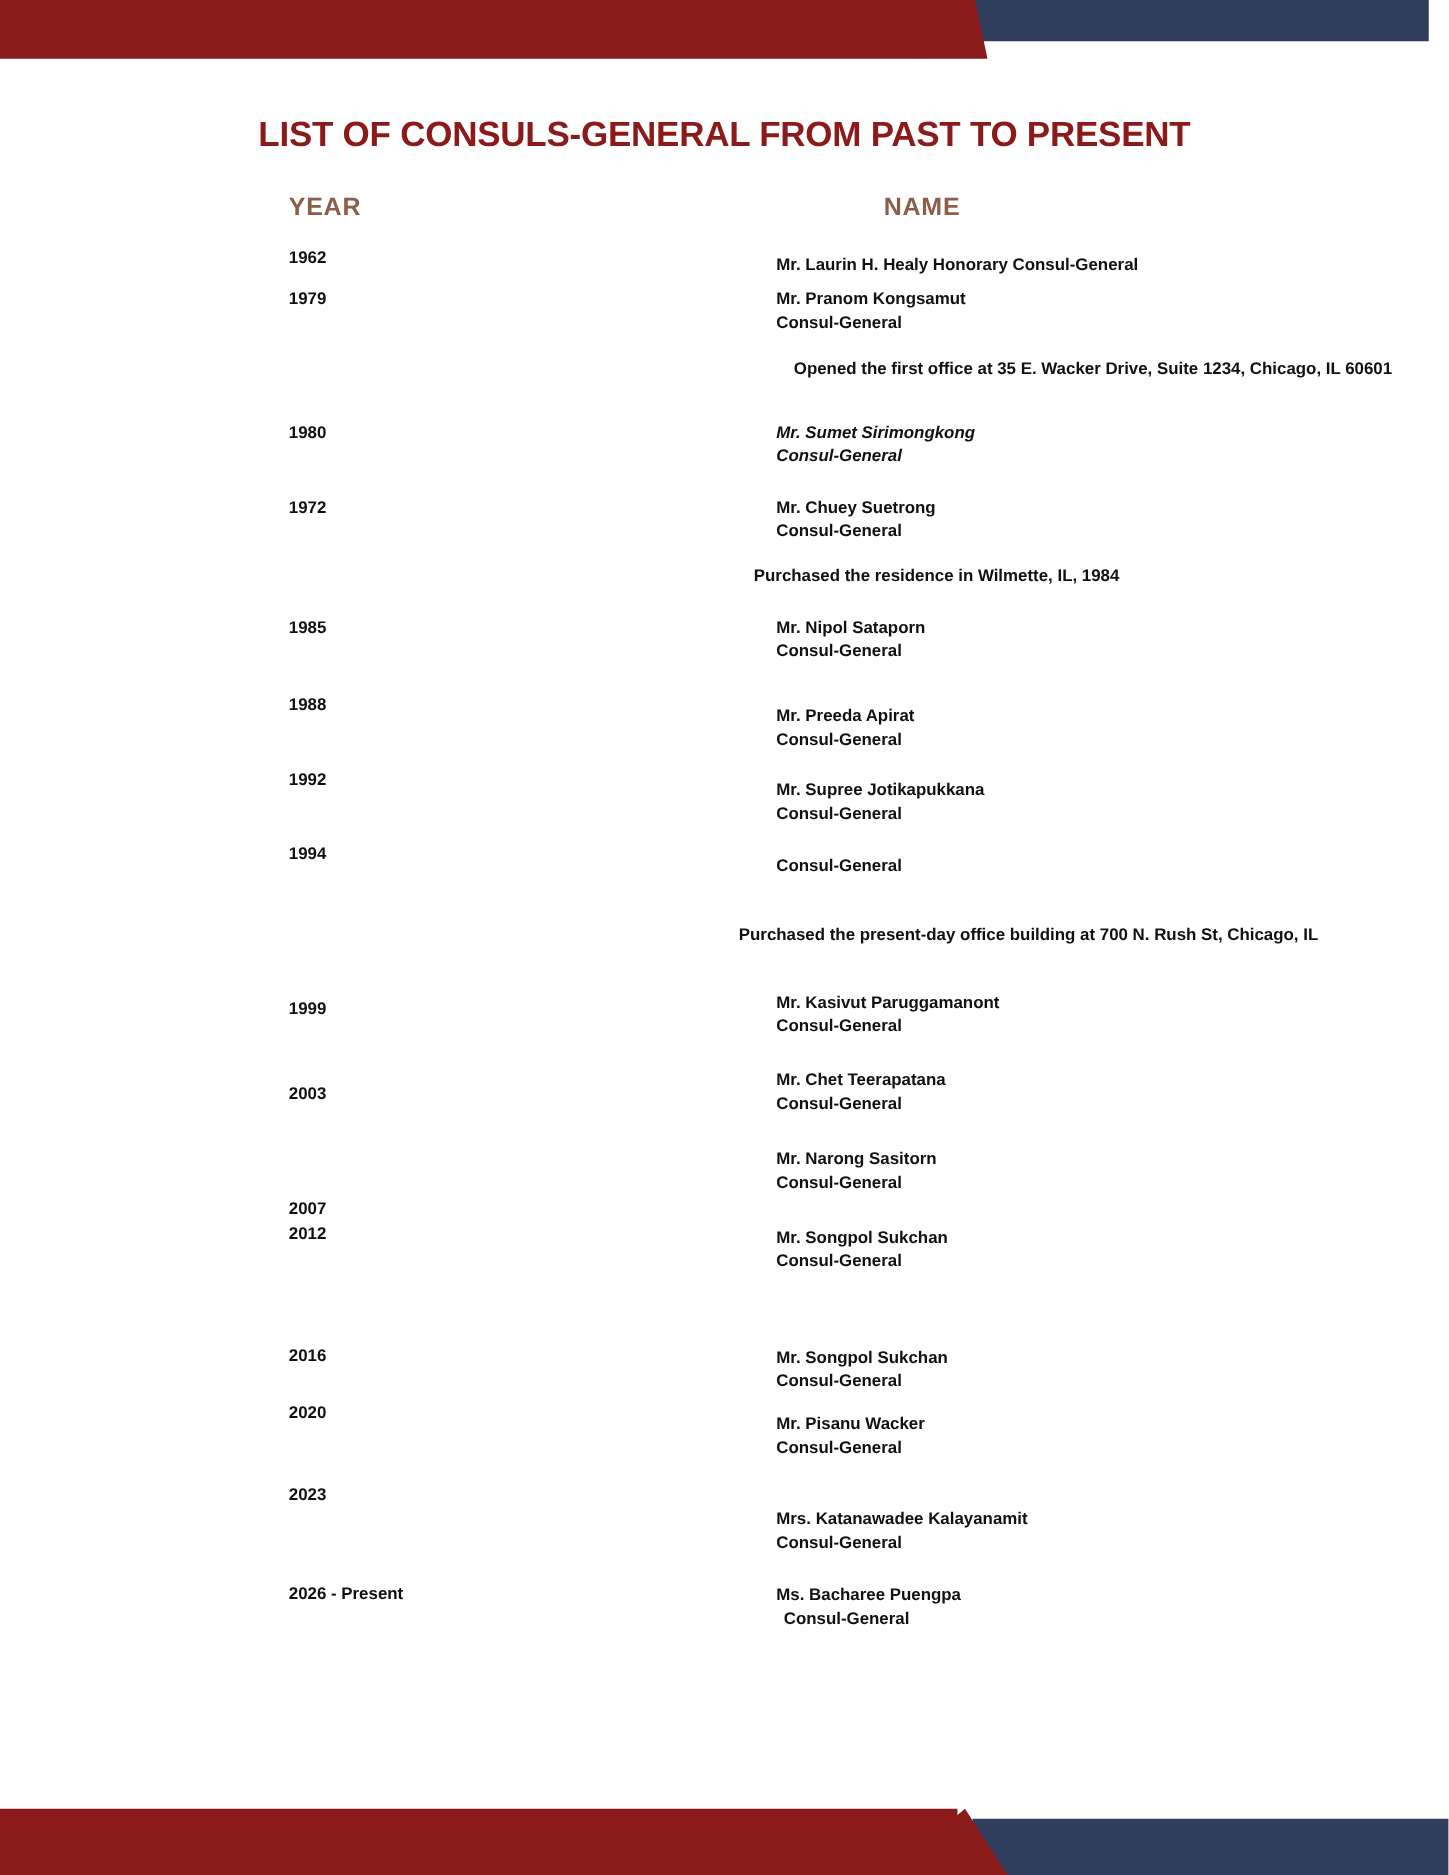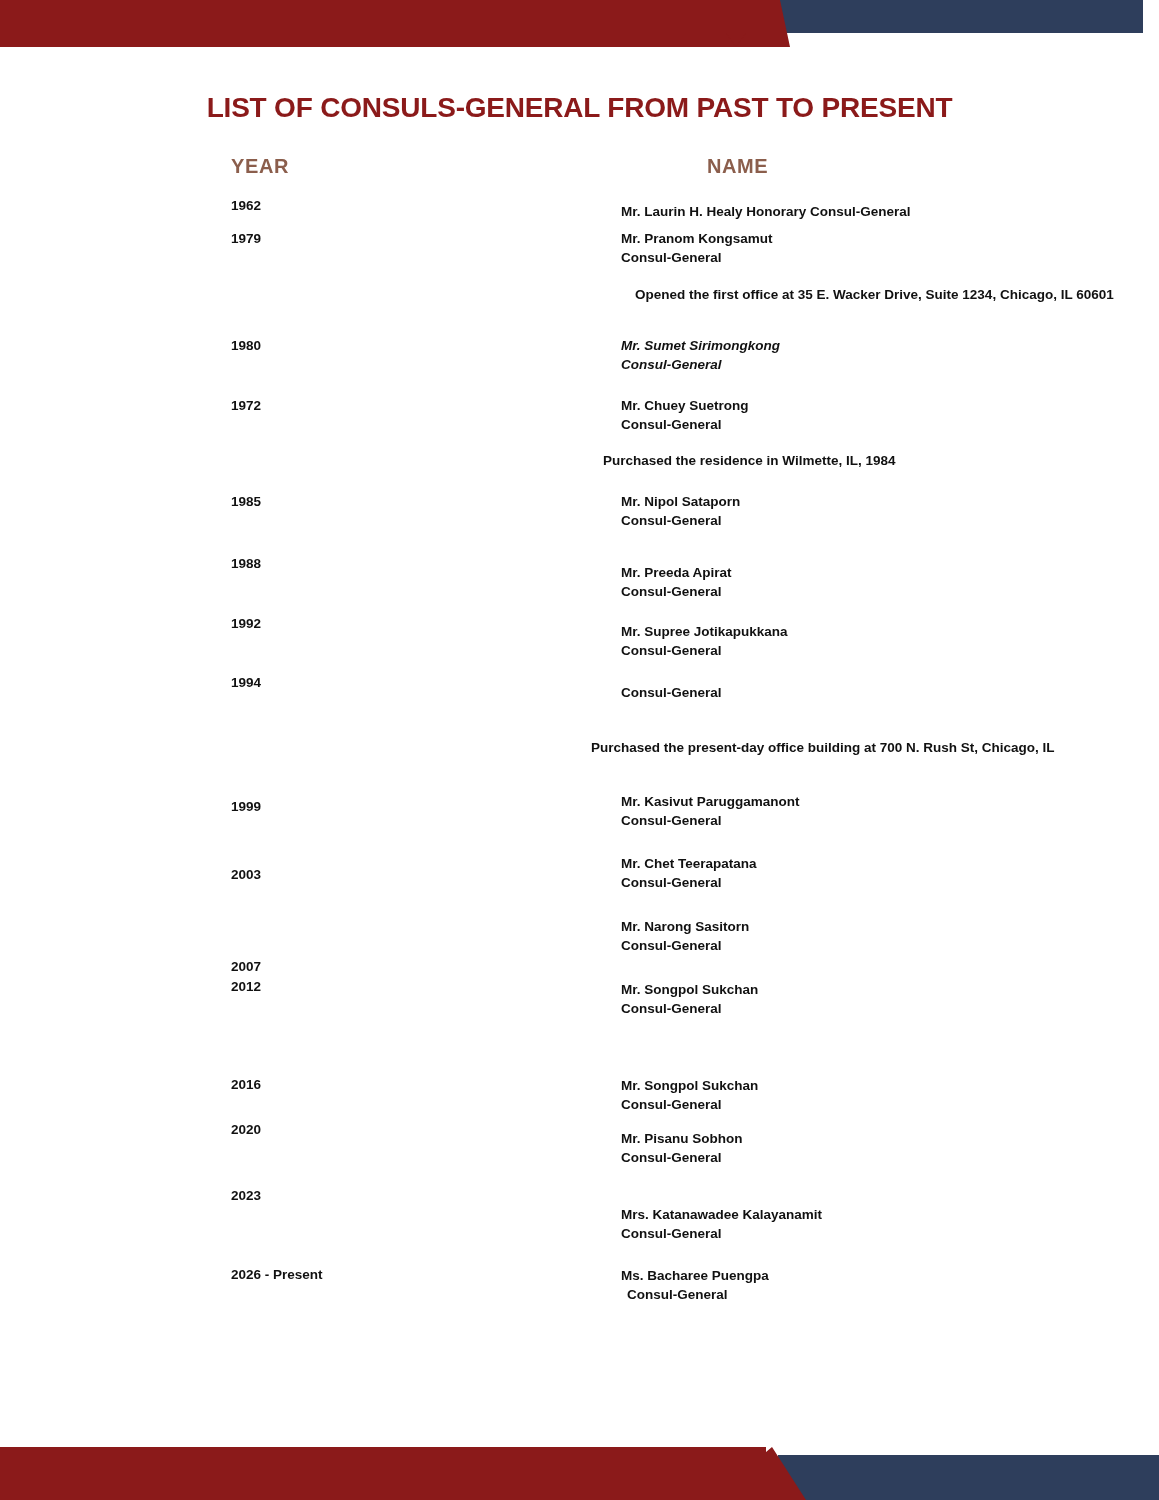--- a/index.html
+++ b/index.html
@@ -196,21 +196,21 @@
     <div class="row">
       <div class="cell-year" style="top: 1076px;">2016</div>
       <div class="cell-name" style="top: 1076px;">
         <span class="line">Mr. Songpol Sukchan</span>
         <span class="line">Consul-General</span>
       </div>
     </div>
     <div class="row">
       <div class="cell-year" style="top: 1121px;">2020</div>
       <div class="cell-name" style="top: 1129px;">
-        <span class="line">Mr. Pisanu Sobhon</span>
+        <span class="line">Mr. Pisanu Wacker</span>
         <span class="line">Consul-General</span>
       </div>
     </div>
     <div class="row">
       <div class="cell-year" style="top: 1187px;">2023</div>
       <div class="cell-name" style="top: 1205px;">
         <span class="line">Mrs. Katanawadee Kalayanamit</span>
         <span class="line">Consul-General</span>
       </div>
     </div>

